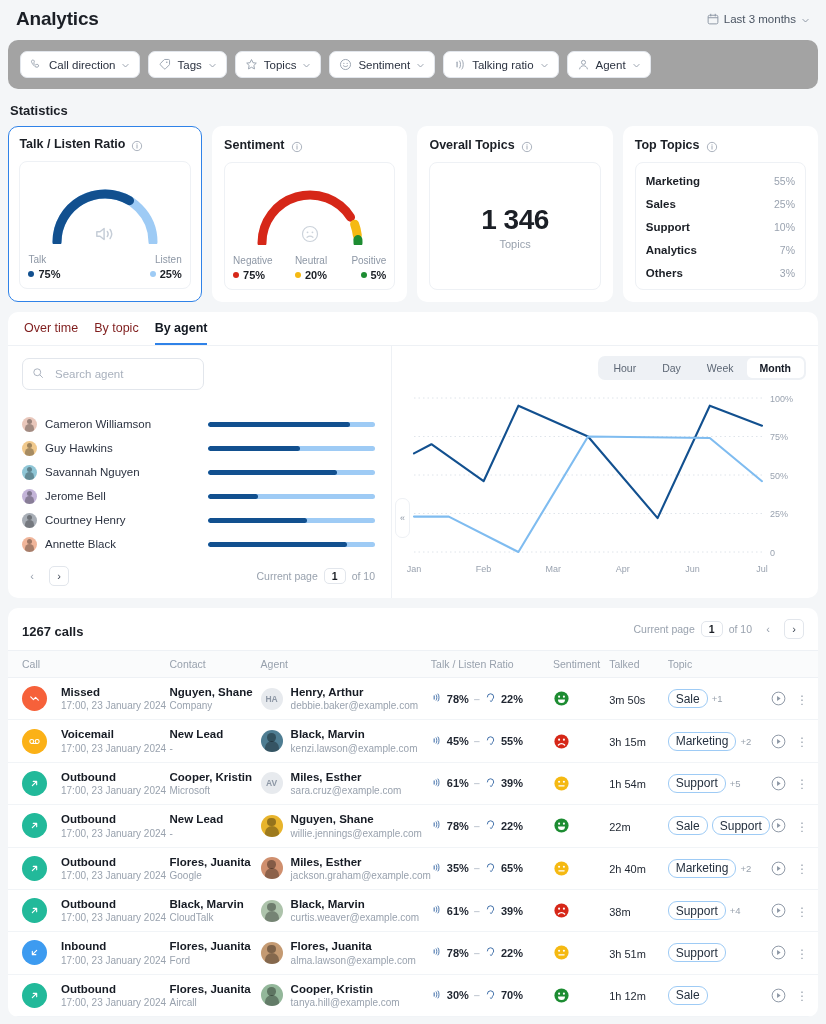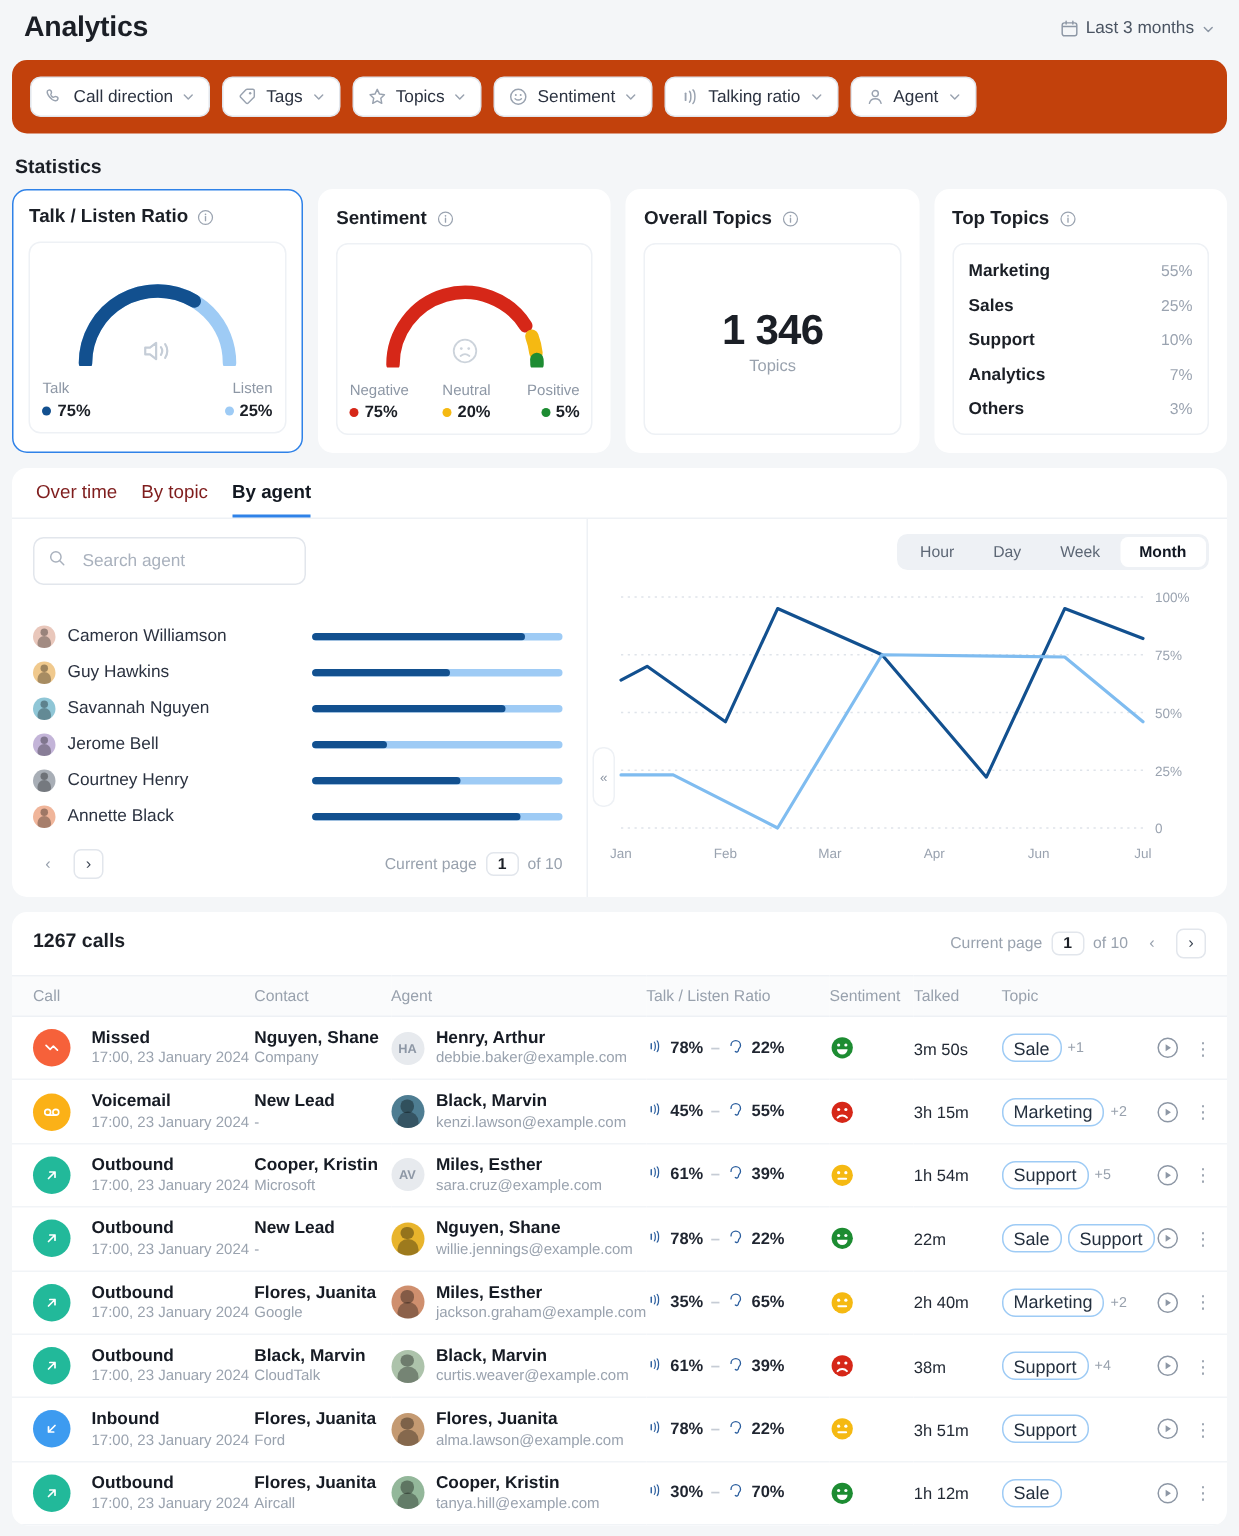--- a/index.html
+++ b/index.html
@@ -14,21 +14,21 @@
 
   
   .topbar { display: flex; align-items: center; justify-content: space-between; padding: 8px 8px 10px 8px; }
   .page-title { font-size: 19px; font-weight: bold; letter-spacing: -0.2px; }
   .daterange { display: flex; align-items: center; gap: 5px; font-size: 11.5px; color: #4a5462; }
   .cal-ico { width: 12px; height: 12px; display: block; }
   .chev { width: 9px; height: 9px; display: block; }
 
   
   .filterbar {
-    background: #c2410c; border-radius: 10px; padding: 11px 12px;
+    background: #a3a3a3; border-radius: 10px; padding: 11px 12px;
     display: flex; gap: 8px; align-items: flex-start;
   }
   .filter-pill {
     display: flex; align-items: center; gap: 6px;
     border: 1px solid #e2e6ec; border-radius: 7px;
     padding: 6px 9px; font-size: 11.5px; color: #2b3240;
     background: #fff; white-space: nowrap;
   }
   .filter-pill .ico { width: 13px; height: 13px; display: block; flex: none; }
 
@@ -108,21 +108,21 @@
   .chart-area { position: relative; margin-top: 10px; }
   .collapse {
     position: absolute; left: -11px; top: 108px; width: 15px; height: 40px;
     background: #fff; border: 1px solid #eef1f5; border-radius: 7px;
     display: flex; align-items: center; justify-content: center; z-index: 3;
     font-size: 9px; color: #8d97a5;
   }
 
   
   .tablecard { background: #fff; border-radius: 10px; margin-top: 10px; overflow: hidden; }
-  .table-head-bar { display: flex; align-items: flex-start; justify-content: space-between; padding: 11px 14px; }
+  .table-head-bar { display: flex; align-items: flex-end; justify-content: space-between; padding: 11px 14px; }
   .table-title { font-size: 13px; font-weight: bold; }
   th, td { text-align: left; }
   table { width: 100%; border-collapse: collapse; }
   thead th {
     font-size: 10.5px; font-weight: normal; color: #98a1ad;
     background: #fafbfc; padding: 7px 0; border-top: 1px solid #eef1f5; border-bottom: 1px solid #eef1f5;
   }
   tbody td { padding: 7px 0; border-bottom: 1px solid #f1f4f7; vertical-align: middle; }
   .c-call { width: 172px; padding-left: 14px !important; }
   .c-contact { width: 100px; }

